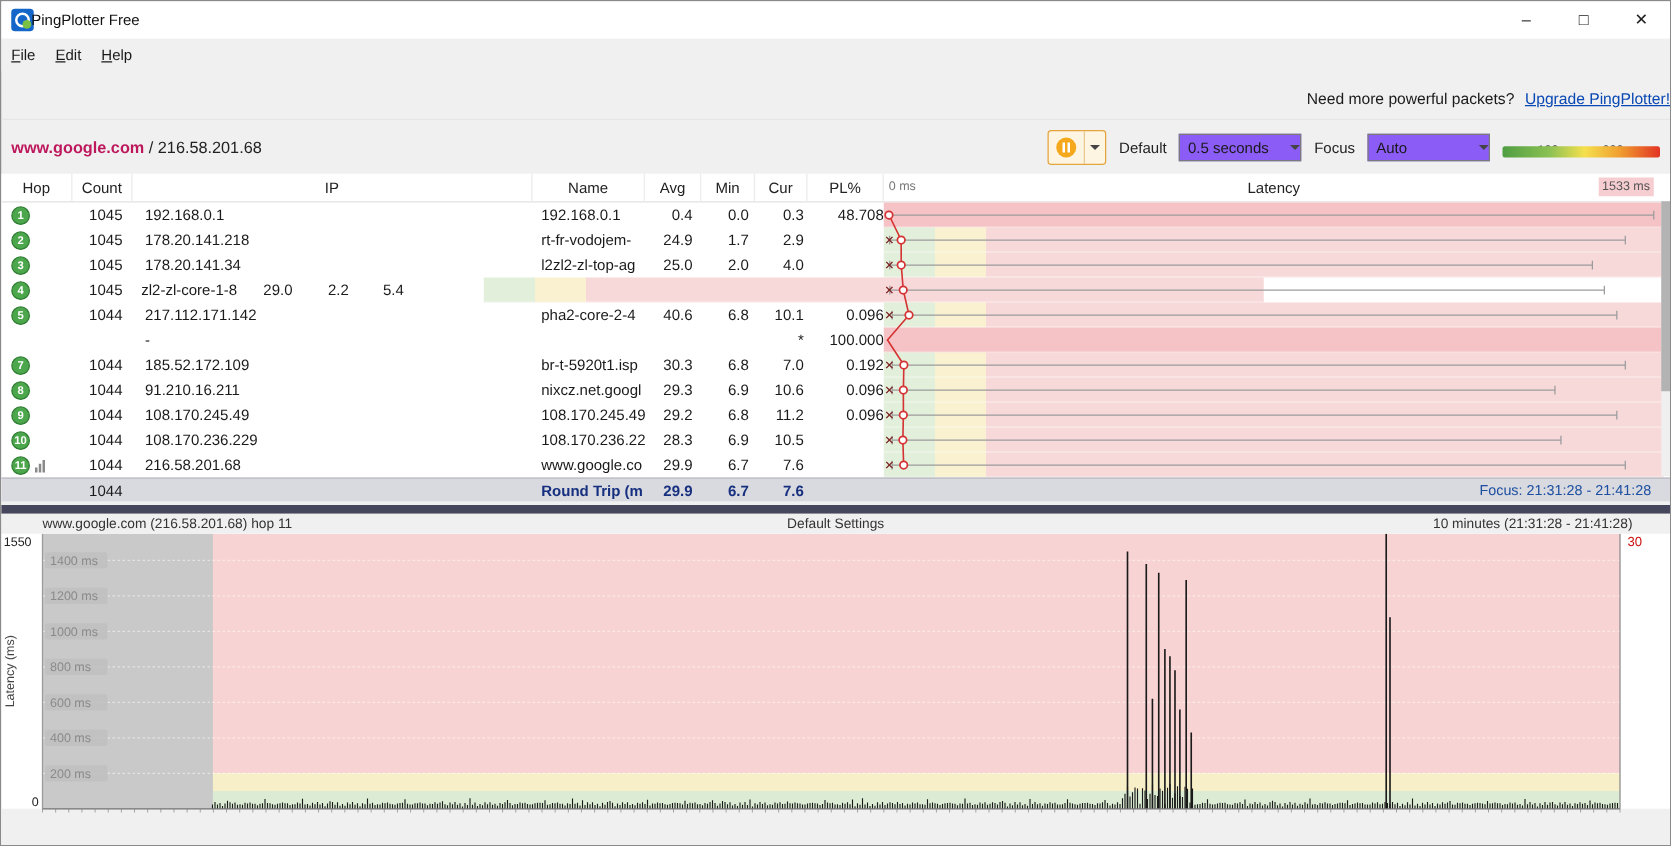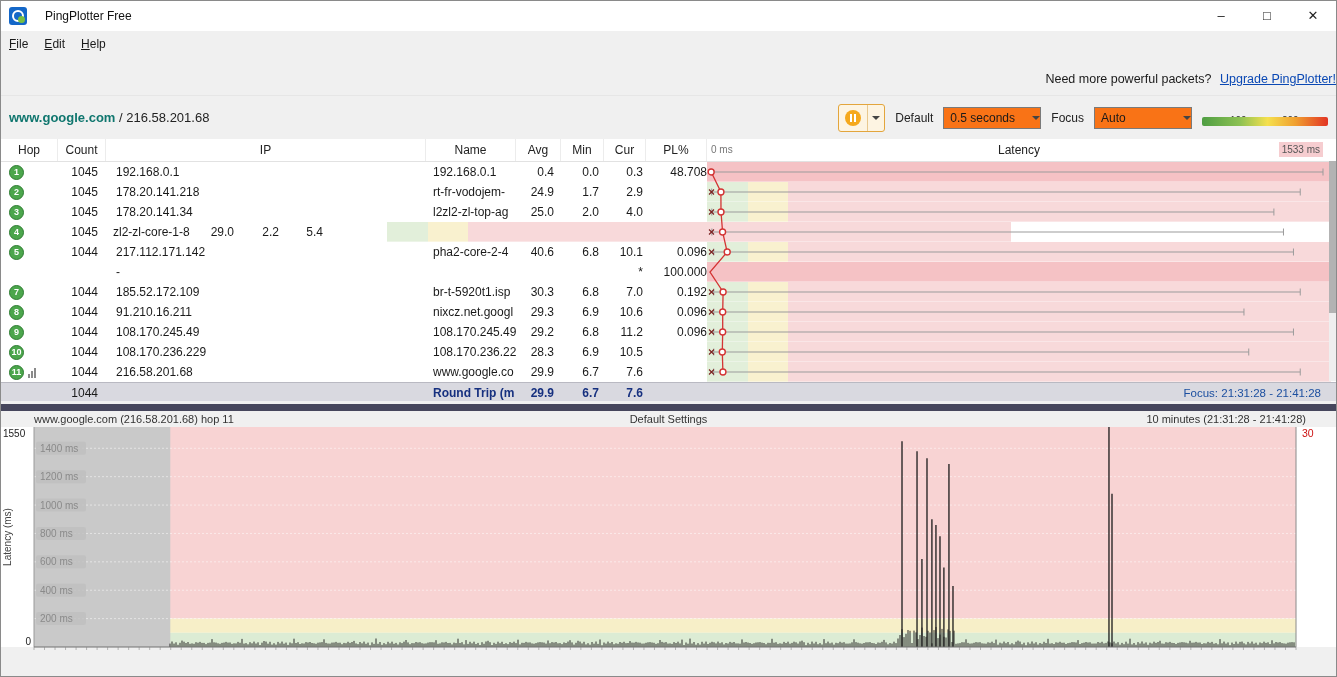--- a/index.html
+++ b/index.html
@@ -6,46 +6,46 @@
   .window{position:relative;width:1337px;height:677px;background:#f0f0f0;border:1px solid #8a8a8a;
           box-sizing:border-box;overflow:hidden;font-size:12px;color:#1a1a1a;}
   .abs{position:absolute;left:0;right:0;}
 
   
   .titlebar{top:0;height:30px;background:#ffffff;}
   .app-icon{position:absolute;left:8px;top:6px;width:18px;height:18px;border-radius:3px;background:#1467c8;}
   .app-icon::before{content:"";position:absolute;left:3px;top:3px;width:12px;height:12px;border-radius:50%;
           border:2px solid #fff;box-sizing:border-box;}
   .app-icon::after{content:"";position:absolute;right:2px;bottom:2px;width:7px;height:7px;border-radius:50%;background:#79c043;}
-  .title{position:absolute;left:44px;top:0;line-height:30px;font-size:12px;color:#111;}
+  .title{position:absolute;left:24px;top:0;line-height:30px;font-size:12px;color:#111;}
   .win-controls{position:absolute;right:0;top:0;height:30px;display:flex;}
   .win-btn{width:46px;text-align:center;line-height:30px;font-size:13px;color:#222;}
 
   
   .menubar{top:30px;height:26px;display:flex;align-items:center;background:#f0f0f0;}
   .menu-item{padding:0 8px;line-height:26px;color:#1a1a1a;}
   .accel{text-decoration:underline;}
 
   
   .banner{top:56px;height:38px;text-align:right;padding-top:15px;box-sizing:border-box;font-size:12.5px;color:#1a1a1a;}
   .link{color:#0a48b4;text-decoration:underline;margin-left:5px;}
 
   
   .targetbar{top:94px;height:44px;border-top:1px solid #e6e6e6;}
   .target-host{position:absolute;left:8px;top:0;line-height:44px;font-size:13px;color:#222;}
-  .host{font-weight:bold;color:#0f766e;}
+  .host{font-weight:bold;color:#be185d;}
   .target-controls{position:absolute;right:8px;top:0;height:44px;display:flex;align-items:center;gap:10px;}
   .pause-btn{display:flex;align-items:center;height:26px;border:1px solid #e3a53c;background:#fdf4e2;border-radius:3px;}
   .pause-icon{width:16px;height:16px;border-radius:50%;background:#f5a81c;margin:0 6px;position:relative;}
   .pause-icon::before,.pause-icon::after{content:"";position:absolute;top:4px;width:2px;height:8px;background:#fff;}
   .pause-icon::before{left:5px;} .pause-icon::after{left:9px;}
   .pause-caret{width:16px;height:26px;display:flex;align-items:center;justify-content:center;border-left:1px solid #e8c88e;}
   .caret{width:0;height:0;border:4px solid transparent;border-top-color:#444;margin-top:4px;}
   .ctrl-label{font-size:12px;color:#222;}
-  .select{height:22px;width:98px;border:1px solid #7a7a7a;background:#f97316;display:flex;align-items:center;box-sizing:border-box;}
+  .select{height:22px;width:98px;border:1px solid #7a7a7a;background:#8b5cf6;display:flex;align-items:center;box-sizing:border-box;}
   .sel-text{padding:0 4px 0 6px;flex:1;font-size:12px;white-space:nowrap;overflow:hidden;}
   .legend{position:relative;width:126px;height:28px;}
   .legend-label{position:absolute;top:11px;font-size:10px;color:#333;}
   .l100{left:28px;} .l200{left:80px;}
   .legend-bar{position:absolute;left:0;right:0;top:13px;height:9px;border-radius:2px;
       background:linear-gradient(to right,#4f9e43 0%,#8cc153 30%,#f5e04e 52%,#f0a030 74%,#e23424 100%);}
 
   
   .table{top:138px;height:262px;background:#fff;}
   .thead{display:flex;height:22px;line-height:22px;border-bottom:1px solid #e2e2e2;}

